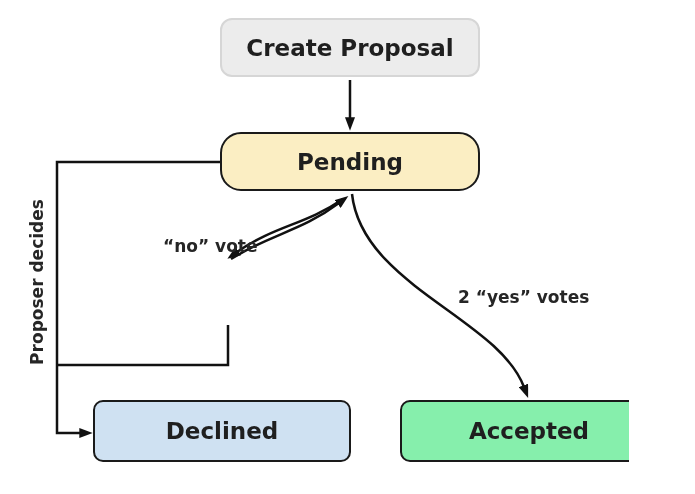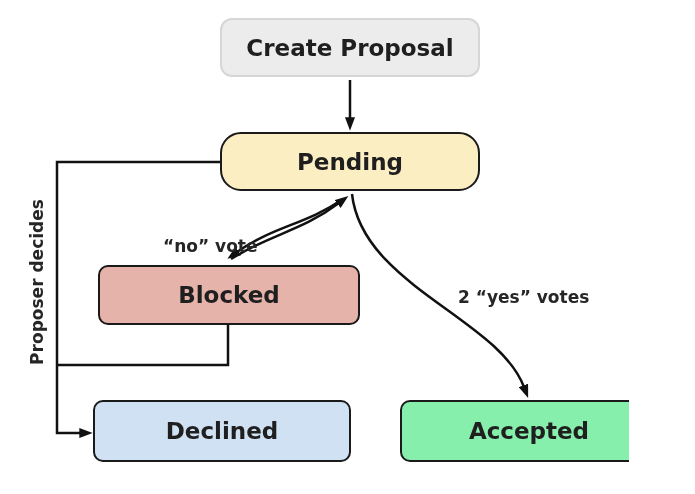--- a/index.html
+++ b/index.html
@@ -88,23 +88,20 @@
   </svg>
 
   <div class="node node-start node-create" style="background: rgb(236, 236, 236); border-color: rgb(214, 214, 214);">
     <span>Create Proposal</span>
   </div>
 
   <div class="node node-pending" style="background: rgb(251, 238, 195); border-color: rgb(26, 26, 26); border-radius: 21px;">
     <span>Pending</span>
   </div>
 
-  <div class="node node-blocked" style="background: rgb(230, 179, 171); border-color: rgb(26, 26, 26);">
-    <span>Blocked</span>
-  </div>
 
   <div class="node node-declined" style="background: rgb(207, 225, 242); border-color: rgb(26, 26, 26);">
     <span>Declined</span>
   </div>
 
   <div class="node node-accepted" style="background: #86efac; border-color: rgb(26, 26, 26);">
     <span>Accepted</span>
   </div>
 
   <div class="edge-label label-no-vote">“no” vote</div>

